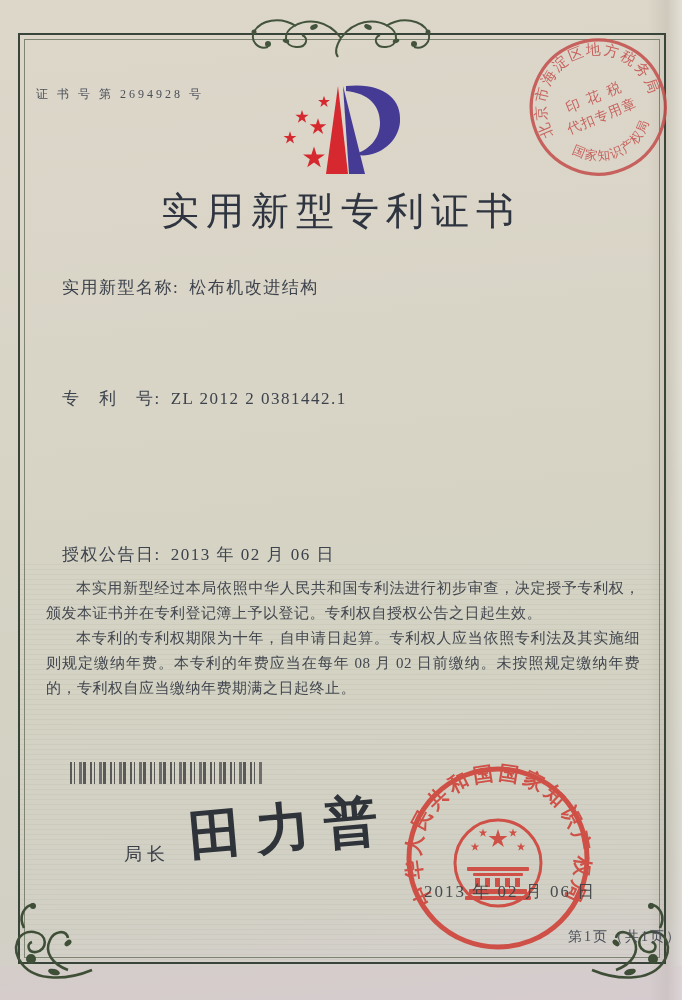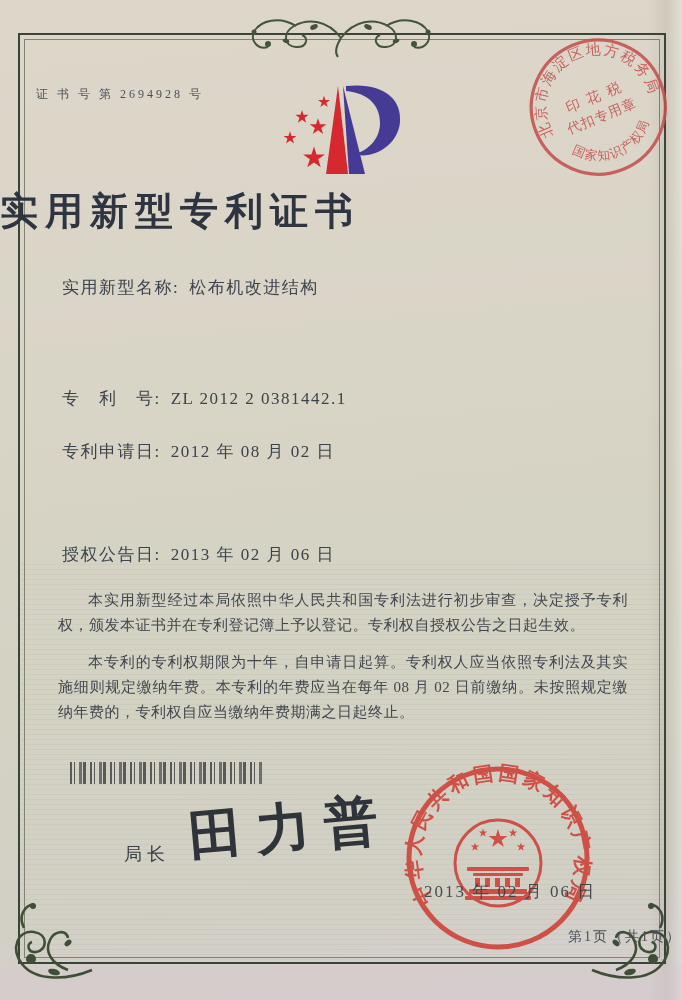--- a/index.html
+++ b/index.html
@@ -37,34 +37,34 @@
   .corner{position:absolute;bottom:14px;width:96px;height:88px;}
   .corner.bl{left:4px;}
   .corner.br{right:2px;transform:scaleX(-1);}
 
   .cert-number{
     position:absolute;left:36px;top:86px;
     font-size:12px;letter-spacing:3px;color:#4a4f58;
   }
   .logo{position:absolute;top:80px;left:50%;transform:translateX(-50%);}
   .doc-title{
-    position:absolute;top:186px;left:0;right:0;
-    font-size:38px;font-weight:700;letter-spacing:7px;color:#2e3440;
+    position:absolute;top:186px;left:0;right:0;text-align:center;
+    font-size:38px;font-weight:400;letter-spacing:7px;color:#2e3440;
   }
   .field{
     position:absolute;left:62px;font-size:17px;letter-spacing:1.5px;color:#3d434d;
     white-space:nowrap;
   }
   .field .value{margin-left:10px;}
   .paragraphs{
     position:absolute;left:46px;right:42px;top:576px;
     font-size:15px;line-height:25px;letter-spacing:.5px;color:#42474f;
     text-align:justify;
   }
-  .paragraphs p{margin:12px;text-indent:2em;}
+  .paragraphs p{margin:0;text-indent:2em;}
   .barcode{
     position:absolute;left:70px;top:762px;width:192px;height:22px;
     background:repeating-linear-gradient(90deg,
       #3c3c3e 0 2px,transparent 2px 4px,
       #3c3c3e 4px 5px,transparent 5px 9px,
       #55555a 9px 12px,transparent 12px 13px,
       #3c3c3e 13px 16px,transparent 16px 20px);
     opacity:.8;
   }
   .sig-role{
@@ -197,23 +197,20 @@
     </svg>
   </div>
 
   <div class="doc-title">实用新型专利证书</div>
 
   <div class="field" style="top:276px">
     <span class="label">实用新型名称:</span><span class="value">松布机改进结构</span>
   </div>
   <div class="field" style="top:387px">
     <span class="label">专　利　号:</span><span class="value">ZL 2012 2 0381442.1</span>
-  </div>
-  <div class="field" style="top:440px">
-    <span class="label">专利申请日:</span><span class="value">2012 年 08 月 02 日</span>
   </div>
   <div class="field" style="top:543px">
     <span class="label">授权公告日:</span><span class="value">2013 年 02 月 06 日</span>
   </div>
 
   <div class="paragraphs">
     <p>本实用新型经过本局依照中华人民共和国专利法进行初步审查，决定授予专利权，颁发本证书并在专利登记簿上予以登记。专利权自授权公告之日起生效。</p>
     <p>本专利的专利权期限为十年，自申请日起算。专利权人应当依照专利法及其实施细则规定缴纳年费。本专利的年费应当在每年 08 月 02 日前缴纳。未按照规定缴纳年费的，专利权自应当缴纳年费期满之日起终止。</p>
   </div>
 

